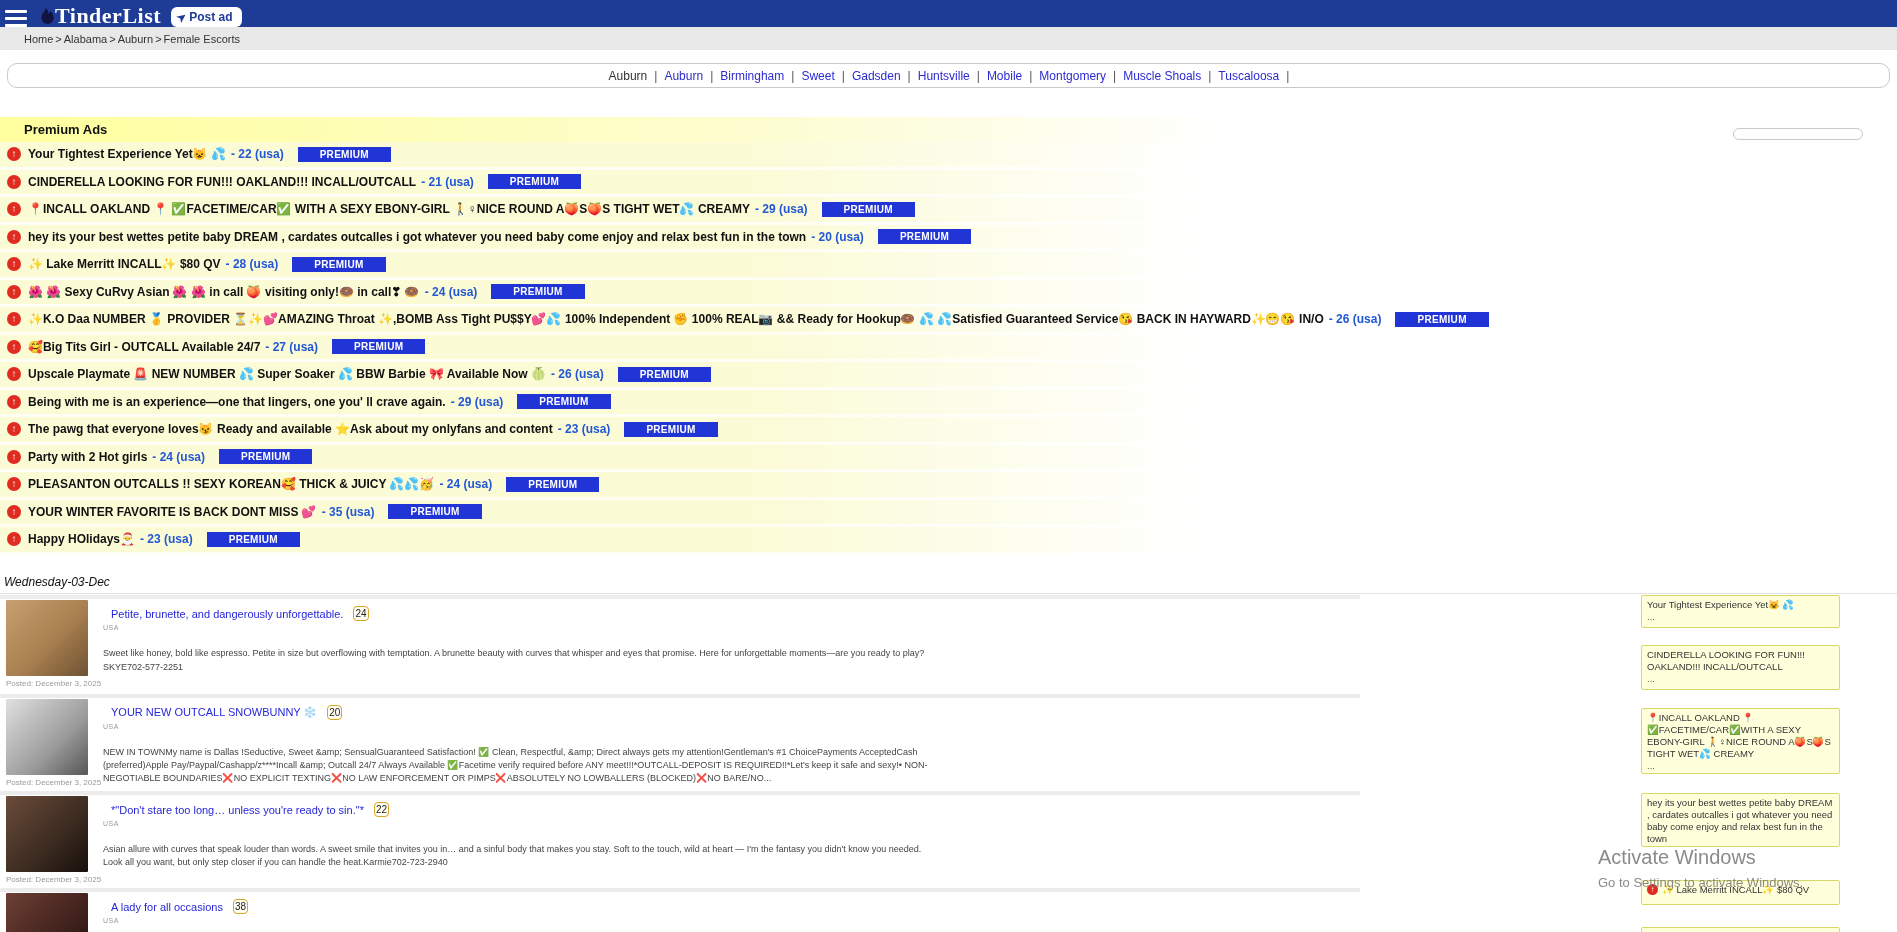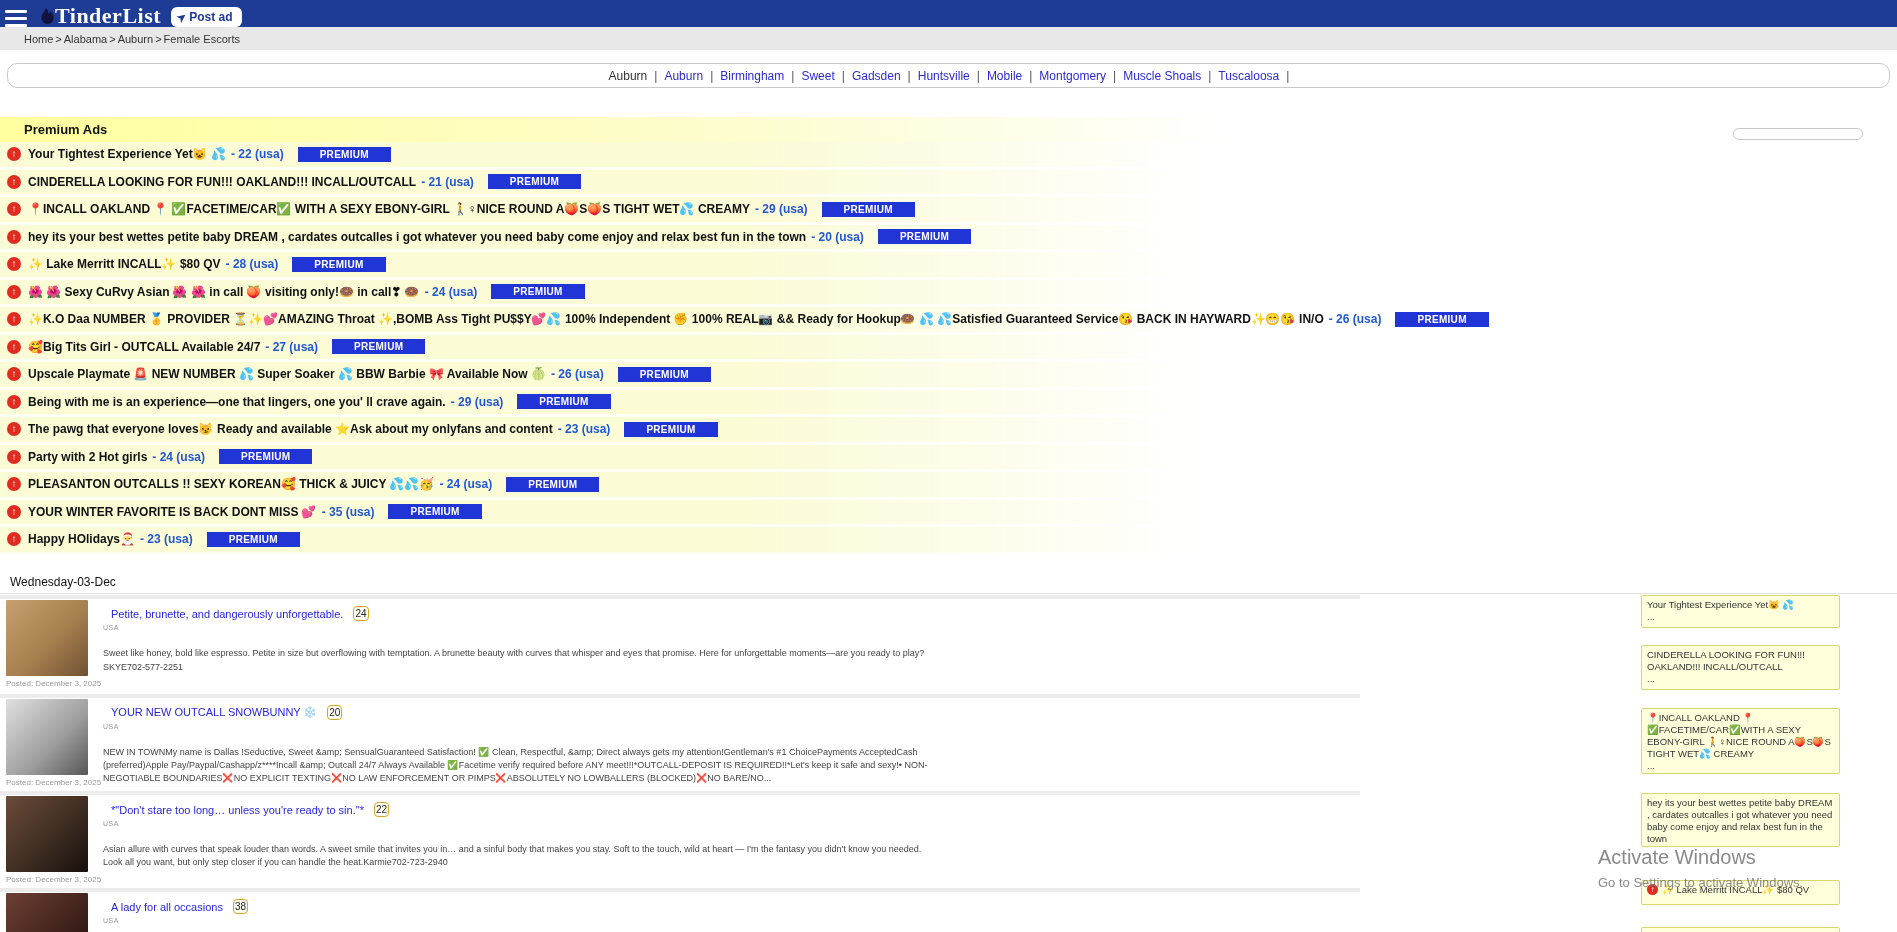--- a/index.html
+++ b/index.html
@@ -55,22 +55,22 @@
   .pmeta { font-size:12px; font-weight:bold; color:#2257d6; margin-left:5px; white-space:nowrap; }
   .pbadge { margin-left:14px; background:#2135d6; color:#fff; font-size:10px; font-weight:bold;
             padding:2px 22px; border-radius:0; letter-spacing:.3px; }
 
   
   .scrollpill { position:absolute; top:128px; left:1733px; width:130px; height:12px;
                 background:#fff; border:1px solid #c9c9c9; border-radius:7px; cursor:pointer; }
 
   
   .datebar { position:absolute; top:571px; left:0; width:100%; height:23px;
-             display:flex; align-items:center; padding-left:10px; font-size:12px; color:#111;
-             border-bottom:1px solid #e2e2e2; background:#fff; }
+             display:flex; align-items:center; padding-left:4px; font-size:12px; color:#111;
+             border-bottom:1px solid #e2e2e2; background:#fff;font-style:italic; }
   .cardsep { position:absolute; left:0; width:1360px; height:4px; background:#ececec; }
 
   .card { position:absolute; left:6px; display:flex; }
   .thumbcol { width:88px; flex:0 0 auto; }
   .thumb { width:82px; height:76px; border-radius:1px; cursor:pointer; }
   .t1 { background:linear-gradient(135deg,#c7a071 0%,#a8severe 0%,#a87f4f 55%,#6e5233 100%); }
   .t1 { background:linear-gradient(135deg,#c7a071 0%,#a87f4f 55%,#6e5233 100%); }
   .t2 { background:linear-gradient(135deg,#e0e0e0 0%,#9c9c9c 60%,#565656 100%); }
   .t3 { background:linear-gradient(135deg,#6b4c3a 0%,#3a2a20 60%,#17100c 100%); }
   .t4 { background:linear-gradient(135deg,#6d4034 0%,#40211c 60%,#1d0e0c 100%); }

